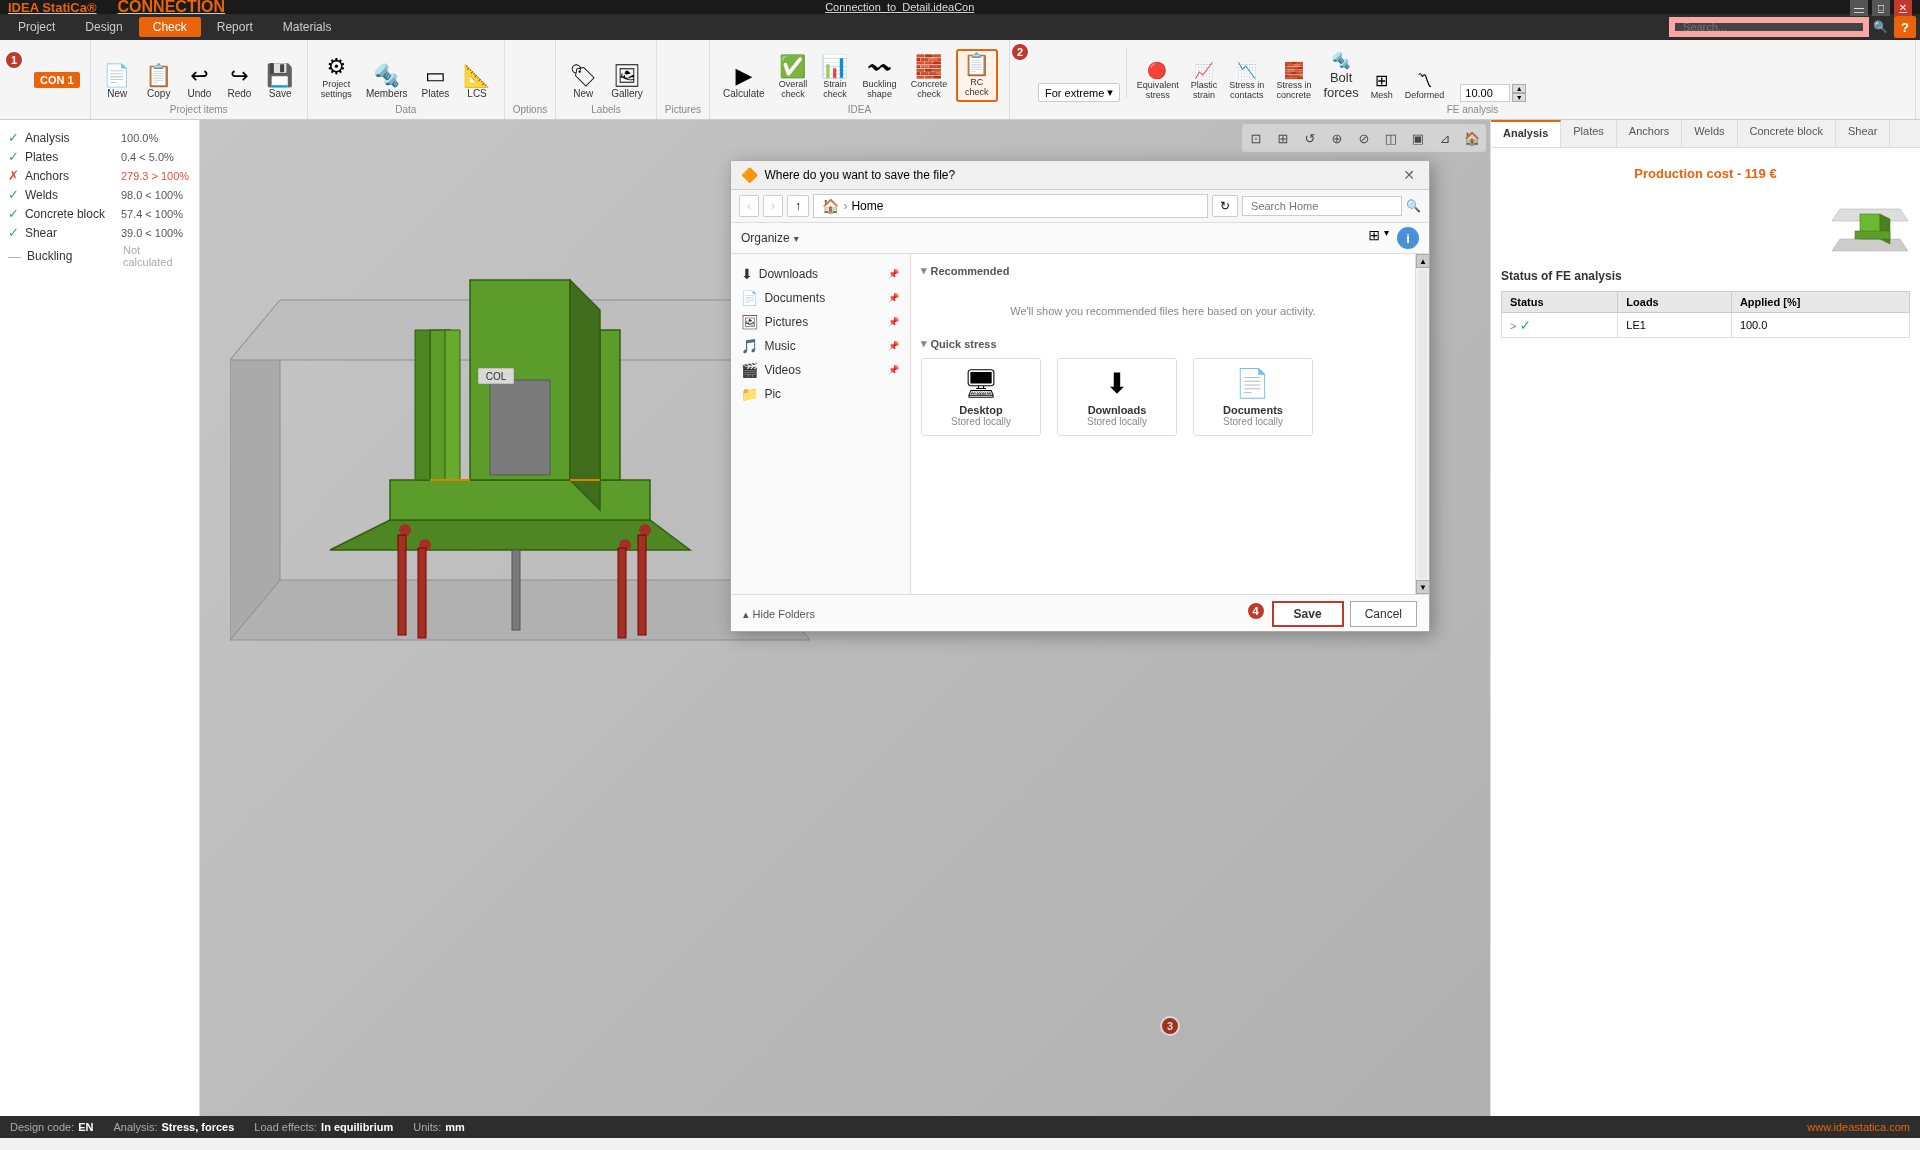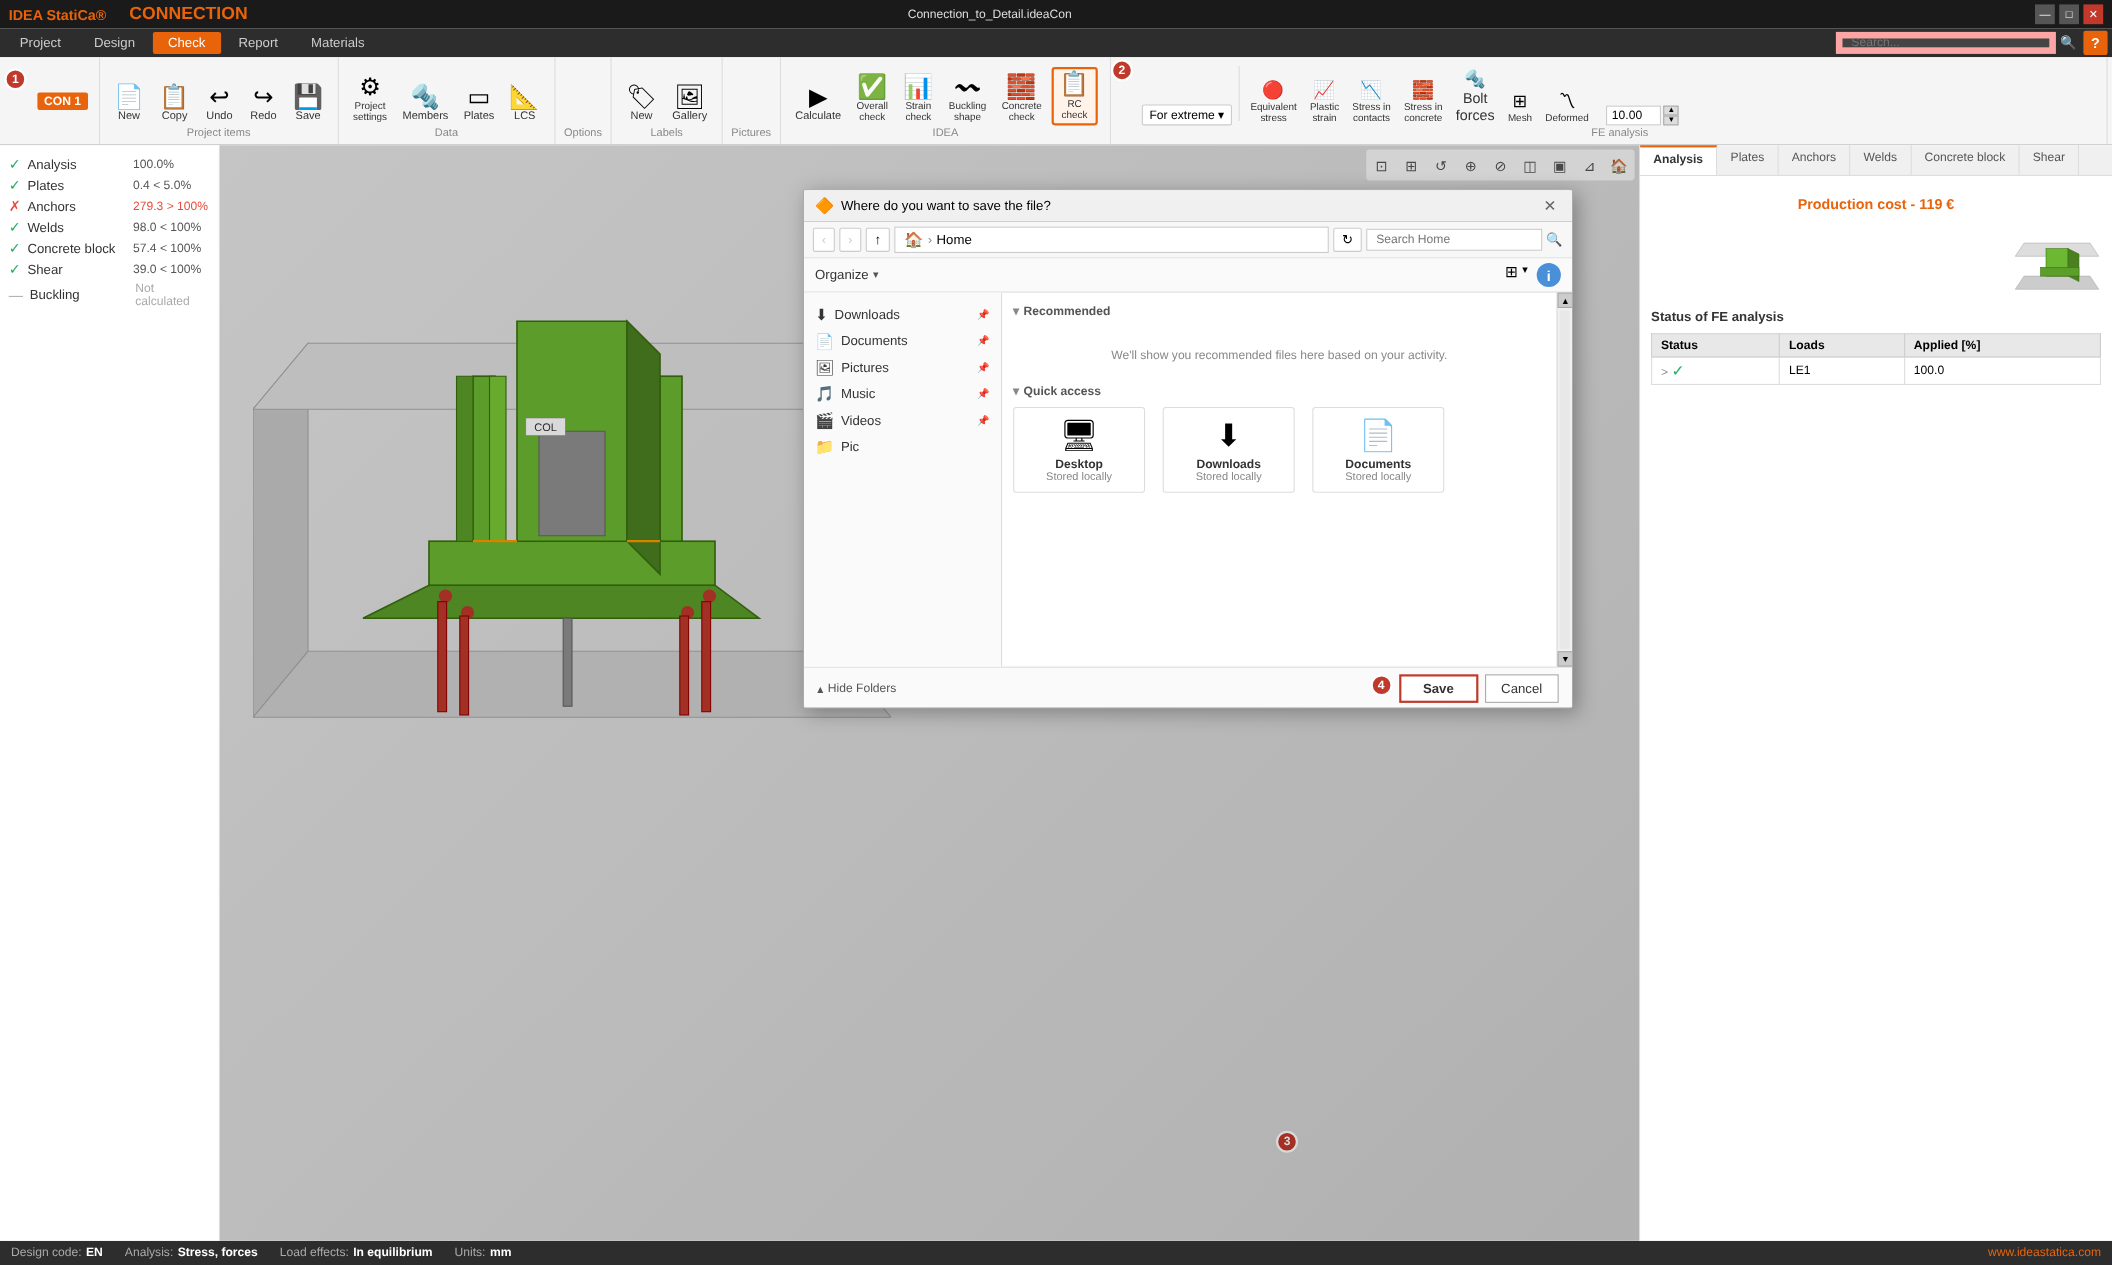--- a/index.html
+++ b/index.html
@@ -1,27 +1,28 @@
 <!DOCTYPE html>
 <html><head>
   <meta charset="utf-8">
   <style>
     * { box-sizing: border-box; margin: 0; padding: 0; font-family: 'Segoe UI', Arial, sans-serif; }
     body { width: 1920px; height: 1150px; overflow: hidden; background: #f0f0f0; font-size: 12px; }
 
     
     #titlebar {
-      height: 26px;
+      height: 14px;
       background: #1a1a1a;
       display: flex;
       align-items: center;
       justify-content: space-between;
       padding: 0 8px;
       color: #ccc;
       font-size: 11px;
+      text-decoration: underline;
     }
     #titlebar .logo { color: #e8630a; font-weight: bold; font-size: 13px; }
     #titlebar .title { color: #ddd; margin-left: 20px; }
     #titlebar .win-controls { display: flex; gap: 4px; }
     #titlebar .win-btn { width: 18px; height: 18px; display: flex; align-items: center; justify-content: center; font-size: 10px; cursor: pointer; }
     #titlebar .win-btn.close { background: #c0392b; color: white; }
     #titlebar .win-btn.min, #titlebar .win-btn.max { background: #555; color: white; }
 
     
     #menubar {
@@ -854,21 +855,21 @@
               <span class="folder-icon">📁</span>
               <span>Pic</span>
             </div>
           </div>
 
           <div class="dialog-main">
 
             <div class="dialog-section-label">Recommended</div>
             <div class="recommended-text">We'll show you recommended files here based on your activity.</div>
 
-            <div class="dialog-section-label">Quick access</div>
+            <div class="dialog-section-label">Quick stress</div>
             <div class="quick-access-grid">
               <div class="qa-item">
                 <span class="qa-icon">🖥</span>
                 <span class="qa-name">Desktop</span>
                 <span class="qa-sub">Stored locally</span>
               </div>
               <div class="qa-item">
                 <span class="qa-icon">⬇</span>
                 <span class="qa-name">Downloads</span>
                 <span class="qa-sub">Stored locally</span>

